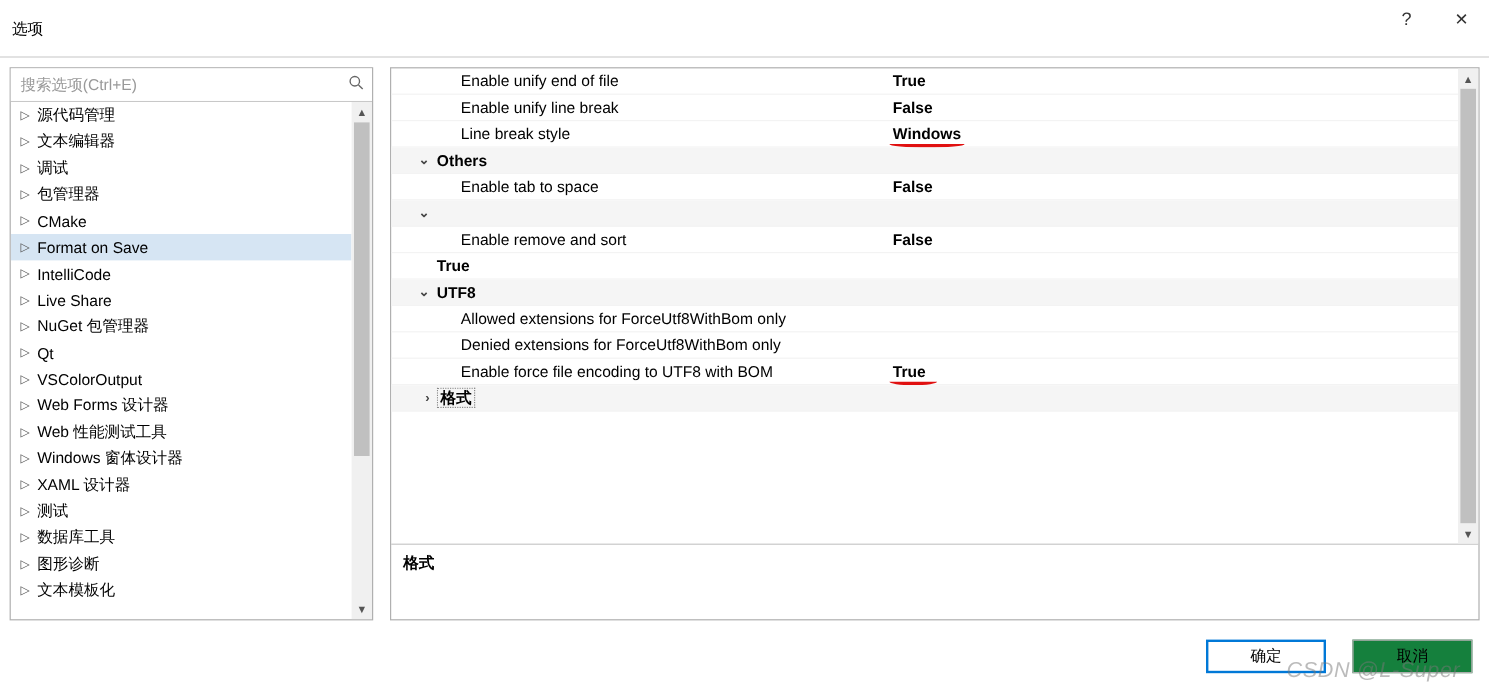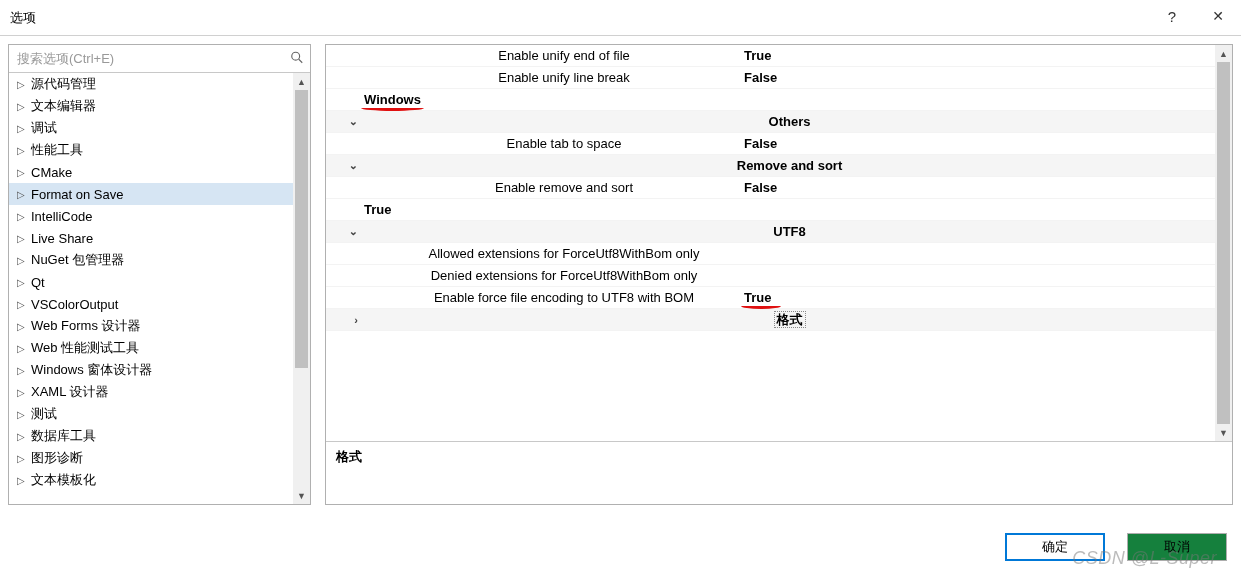--- a/index.html
+++ b/index.html
@@ -1,17 +1,17 @@
 <!DOCTYPE html>
 <html><head>
 <meta charset="utf-8">
 <style>
 * { box-sizing: border-box; margin: 0; padding: 0; font-family: "Microsoft YaHei", "Segoe UI", Tahoma, sans-serif; font-size: 13px; }
 body { background: #fff; color: #000; width: 1241px; height: 571px; overflow: hidden; position: relative; }
-.titlebar { height: 36px; border-bottom: 1px solid #d0d0d0; display: flex; align-items: center; padding-left: 10px; position: relative; }
+.titlebar { height: 48px; border-bottom: 1px solid #d0d0d0; display: flex; align-items: center; padding-left: 10px; position: relative; }
 .titlebar .title { font-size: 13px; }
 .titlebar .controls { position: absolute; right: 0; top: 0; height: 32px; display: flex; }
 .titlebar .ctl { width: 46px; height: 32px; display: flex; align-items: center; justify-content: center; font-size: 14px; color: #333; }
 .titlebar .ctl.help { font-size: 15px; }
 .content { display: flex; height: 477px; padding: 8px; gap: 14px; }
 .left-panel { width: 303px; display: flex; flex-direction: column; border: 1px solid #b0b0b0; position: relative; }
 .search-wrap { position: relative; height: 28px; border-bottom: 1px solid #c8c8c8; }
 .search-input { width: 100%; height: 100%; padding: 0 28px 0 8px; border: none; outline: none; font-size: 13px; color: #666; }
 .search-input::placeholder { color: #999; }
 .search-icon { position: absolute; right: 6px; top: 50%; transform: translateY(-50%); color: #666; font-size: 15px; }
@@ -23,21 +23,21 @@
 .tree-vscroll { position: absolute; right: 0; top: 0; bottom: 0; width: 17px; background: #f0f0f0; display: flex; flex-direction: column; }
 .tree-vscroll .arrow { height: 17px; display: flex; align-items: center; justify-content: center; font-size: 9px; color: #555; }
 .tree-vscroll .track { flex: 1; position: relative; }
 .tree-vscroll .thumb { position: absolute; left: 2px; right: 2px; top: 0; height: 70%; background: #c0c0c0; }
 .right-panel { flex: 1; display: flex; flex-direction: column; border: 1px solid #b0b0b0; position: relative; min-width: 0; }
 .grid-wrap { flex: 1; position: relative; overflow: hidden; border-bottom: 1px solid #c8c8c8; }
 .grid { position: absolute; inset: 0; right: 17px; overflow: hidden; }
 .grid-row { height: 22px; display: flex; align-items: center; border-bottom: 1px solid #f3f3f3; }
 .grid-row.cat { font-weight: bold; background: #f5f5f5; }
 .grid-row .col-expand { width: 38px; display: flex; justify-content: flex-end; padding-right: 6px; font-size: 11px; color: #444; }
-.grid-row .col-label { flex: 0 0 380px; padding-left: 0; white-space: nowrap; overflow: hidden; text-align: center; }
+.grid-row .col-label { flex: 0 0 380px; padding-left: 0; white-space: nowrap; overflow: hidden; }
 .grid-row.cat .col-label { flex: 1; }
 .grid-row.prop .col-label { padding-left: 20px; }
 .grid-row .col-value { flex: 1; font-weight: bold; white-space: nowrap; position: relative; }
 .grid-row.sel .boxed { border: 1px dotted #888; padding: 0 2px; }
 .grid-vscroll { position: absolute; right: 0; top: 0; bottom: 0; width: 17px; background: #f0f0f0; display: flex; flex-direction: column; }
 .grid-vscroll .arrow { height: 17px; display: flex; align-items: center; justify-content: center; font-size: 9px; color: #555; }
 .grid-vscroll .track { flex: 1; position: relative; }
 .grid-vscroll .thumb { position: absolute; left: 2px; right: 2px; top: 0; bottom: 0; background: #c0c0c0; }
 .desc-panel { height: 62px; padding: 6px 10px; }
 .desc-panel .desc-title { font-weight: bold; font-size: 13px; }
@@ -78,21 +78,21 @@
           <div class="tree-item">
             <span class="caret">▷</span>
             <span>文本编辑器</span>
           </div>
           <div class="tree-item">
             <span class="caret">▷</span>
             <span>调试</span>
           </div>
           <div class="tree-item">
             <span class="caret">▷</span>
-            <span>性能工具</span>
+            <span>包管理器</span>
           </div>
           <div class="tree-item">
             <span class="caret">▷</span>
             <span>CMake</span>
           </div>
           <div class="tree-item selected">
             <span class="caret">▷</span>
             <span>Format on Save</span>
           </div>
           <div class="tree-item">
@@ -166,34 +166,34 @@
             <div class="col-label">Enable unify end of file</div>
             <div class="col-value">True</div>
           </div>
           <div class="grid-row prop">
             <div class="col-expand"></div>
             <div class="col-label">Enable unify line break</div>
             <div class="col-value">False</div>
           </div>
           <div class="grid-row prop">
             <div class="col-expand"></div>
+            <div class="col-label">Line break style</div>
             <div class="col-value">Windows<div class="redmark" style="left: -3px; width: 63px; bottom: -4px;"></div></div>
           </div>
           <div class="grid-row cat">
             <div class="col-expand">⌄</div>
             <div class="col-label">Others</div>
           </div>
           <div class="grid-row prop">
             <div class="col-expand"></div>
             <div class="col-label">Enable tab to space</div>
             <div class="col-value">False</div>
           </div>
           <div class="grid-row cat">
             <div class="col-expand">⌄</div>
-            <div class="col-label">Remove and sort</div>
           </div>
           <div class="grid-row prop">
             <div class="col-expand"></div>
             <div class="col-label">Enable remove and sort</div>
             <div class="col-value">False</div>
           </div>
           <div class="grid-row prop">
             <div class="col-expand"></div>
             <div class="col-value">True</div>
           </div>

